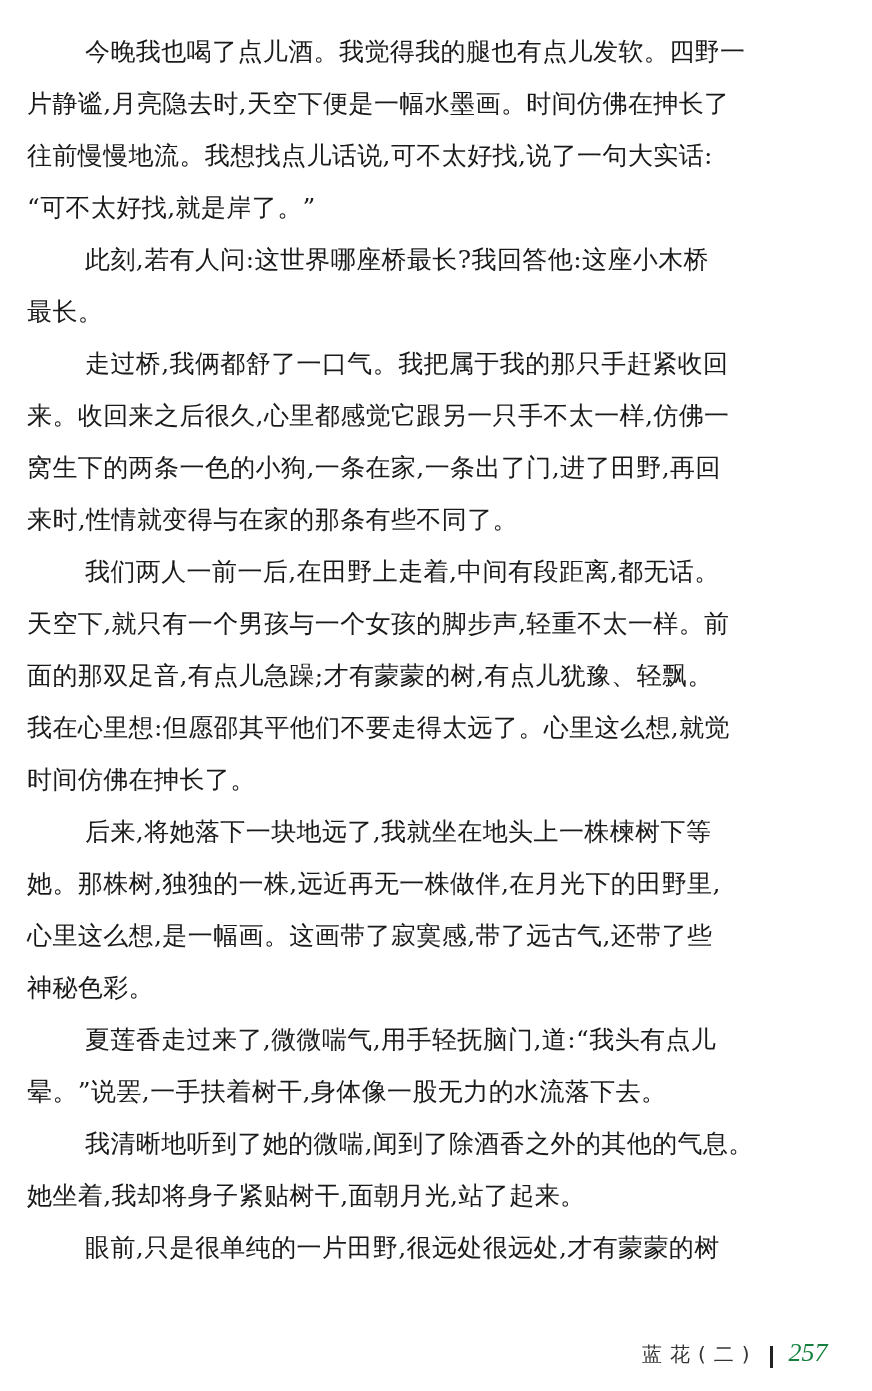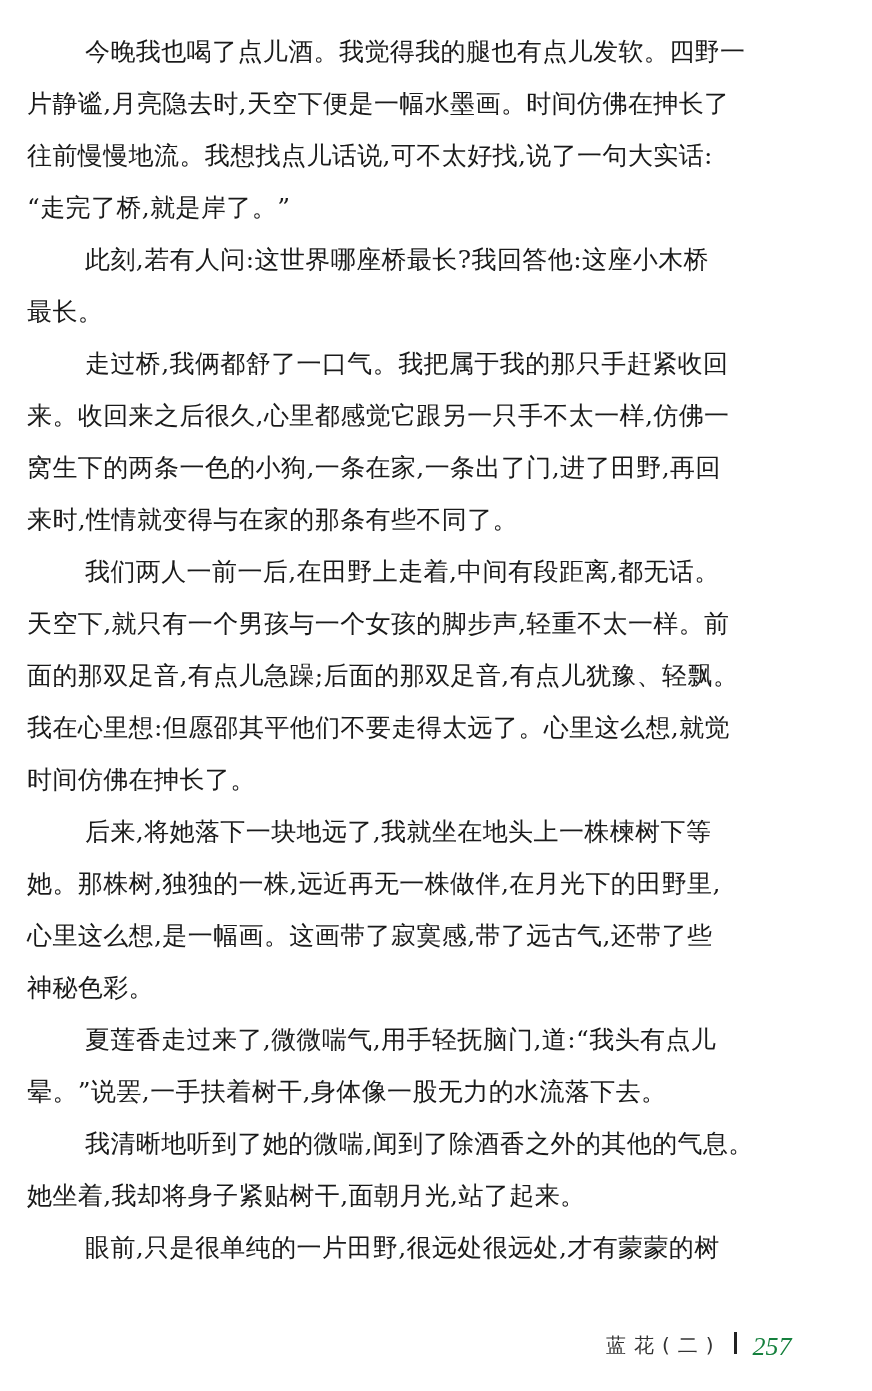--- a/index.html
+++ b/index.html
@@ -2,43 +2,43 @@
 <html><head>
 <meta charset="utf-8">
 <style>
   html, body { margin: 0; padding: 0; background: #ffffff; }
   body { width: 872px; height: 1391px; position: relative; overflow: hidden;
          font-family: "DejaVu Serif", "Liberation Serif", serif; color: #1a1a1a; }
   .page { position: absolute; left: 27px; top: 26px; width: 818px; }
   .line { position: absolute; left: 0; height: 52px; font-size: 25px; line-height: 52px;
           white-space: nowrap; letter-spacing: 0.4px; }
   .line.indent { left: 58px; }
-  .footer { position: absolute; top: 1332px; left: 606px; height: 36px; display: flex; align-items: flex-start;
+  .footer { position: absolute; top: 1332px; left: 642px; height: 36px; display: flex; align-items: flex-end;
             font-size: 22px; color: #333; }
   .footer .chapter { letter-spacing: 8px; font-family: "DejaVu Sans", sans-serif; font-size: 20px; }
   .footer .sep { display: inline-block; width: 3px; height: 22px; background: #222; margin: 0 16px 0 12px; }
   .footer .pagenum { font-family: "Liberation Serif", serif; font-style: italic; font-size: 26px; color: #15803d; }
 </style>
 </head>
 <body>
 
 <div class="page">
   <div class="line indent" style="top:0px">今晚我也喝了点儿酒。我觉得我的腿也有点儿发软。四野一</div>
   <div class="line" style="top:52px">片静谧,月亮隐去时,天空下便是一幅水墨画。时间仿佛在抻长了</div>
   <div class="line" style="top:104px">往前慢慢地流。我想找点儿话说,可不太好找,说了一句大实话:</div>
-  <div class="line" style="top:156px">“走完了桥,就是岸了。”</div>
+  <div class="line" style="top:156px">“可不太好找,就是岸了。”</div>
   <div class="line indent" style="top:208px">此刻,若有人问:这世界哪座桥最长?我回答他:这座小木桥</div>
   <div class="line" style="top:260px">最长。</div>
   <div class="line indent" style="top:312px">走过桥,我俩都舒了一口气。我把属于我的那只手赶紧收回</div>
   <div class="line" style="top:364px">来。收回来之后很久,心里都感觉它跟另一只手不太一样,仿佛一</div>
   <div class="line" style="top:416px">窝生下的两条一色的小狗,一条在家,一条出了门,进了田野,再回</div>
   <div class="line" style="top:468px">来时,性情就变得与在家的那条有些不同了。</div>
   <div class="line indent" style="top:520px">我们两人一前一后,在田野上走着,中间有段距离,都无话。</div>
   <div class="line" style="top:572px">天空下,就只有一个男孩与一个女孩的脚步声,轻重不太一样。前</div>
-  <div class="line" style="top:624px">面的那双足音,有点儿急躁;后面的那双足音,有点儿犹豫、轻飘。</div>
+  <div class="line" style="top:624px">面的那双足音,有点儿急躁;才有蒙蒙的树,有点儿犹豫、轻飘。</div>
   <div class="line" style="top:676px">我在心里想:但愿邵其平他们不要走得太远了。心里这么想,就觉</div>
   <div class="line" style="top:728px">时间仿佛在抻长了。</div>
   <div class="line indent" style="top:780px">后来,将她落下一块地远了,我就坐在地头上一株楝树下等</div>
   <div class="line" style="top:832px">她。那株树,独独的一株,远近再无一株做伴,在月光下的田野里,</div>
   <div class="line" style="top:884px">心里这么想,是一幅画。这画带了寂寞感,带了远古气,还带了些</div>
   <div class="line" style="top:936px">神秘色彩。</div>
   <div class="line indent" style="top:988px">夏莲香走过来了,微微喘气,用手轻抚脑门,道:“我头有点儿</div>
   <div class="line" style="top:1040px">晕。”说罢,一手扶着树干,身体像一股无力的水流落下去。</div>
   <div class="line indent" style="top:1092px">我清晰地听到了她的微喘,闻到了除酒香之外的其他的气息。</div>
   <div class="line" style="top:1144px">她坐着,我却将身子紧贴树干,面朝月光,站了起来。</div>

